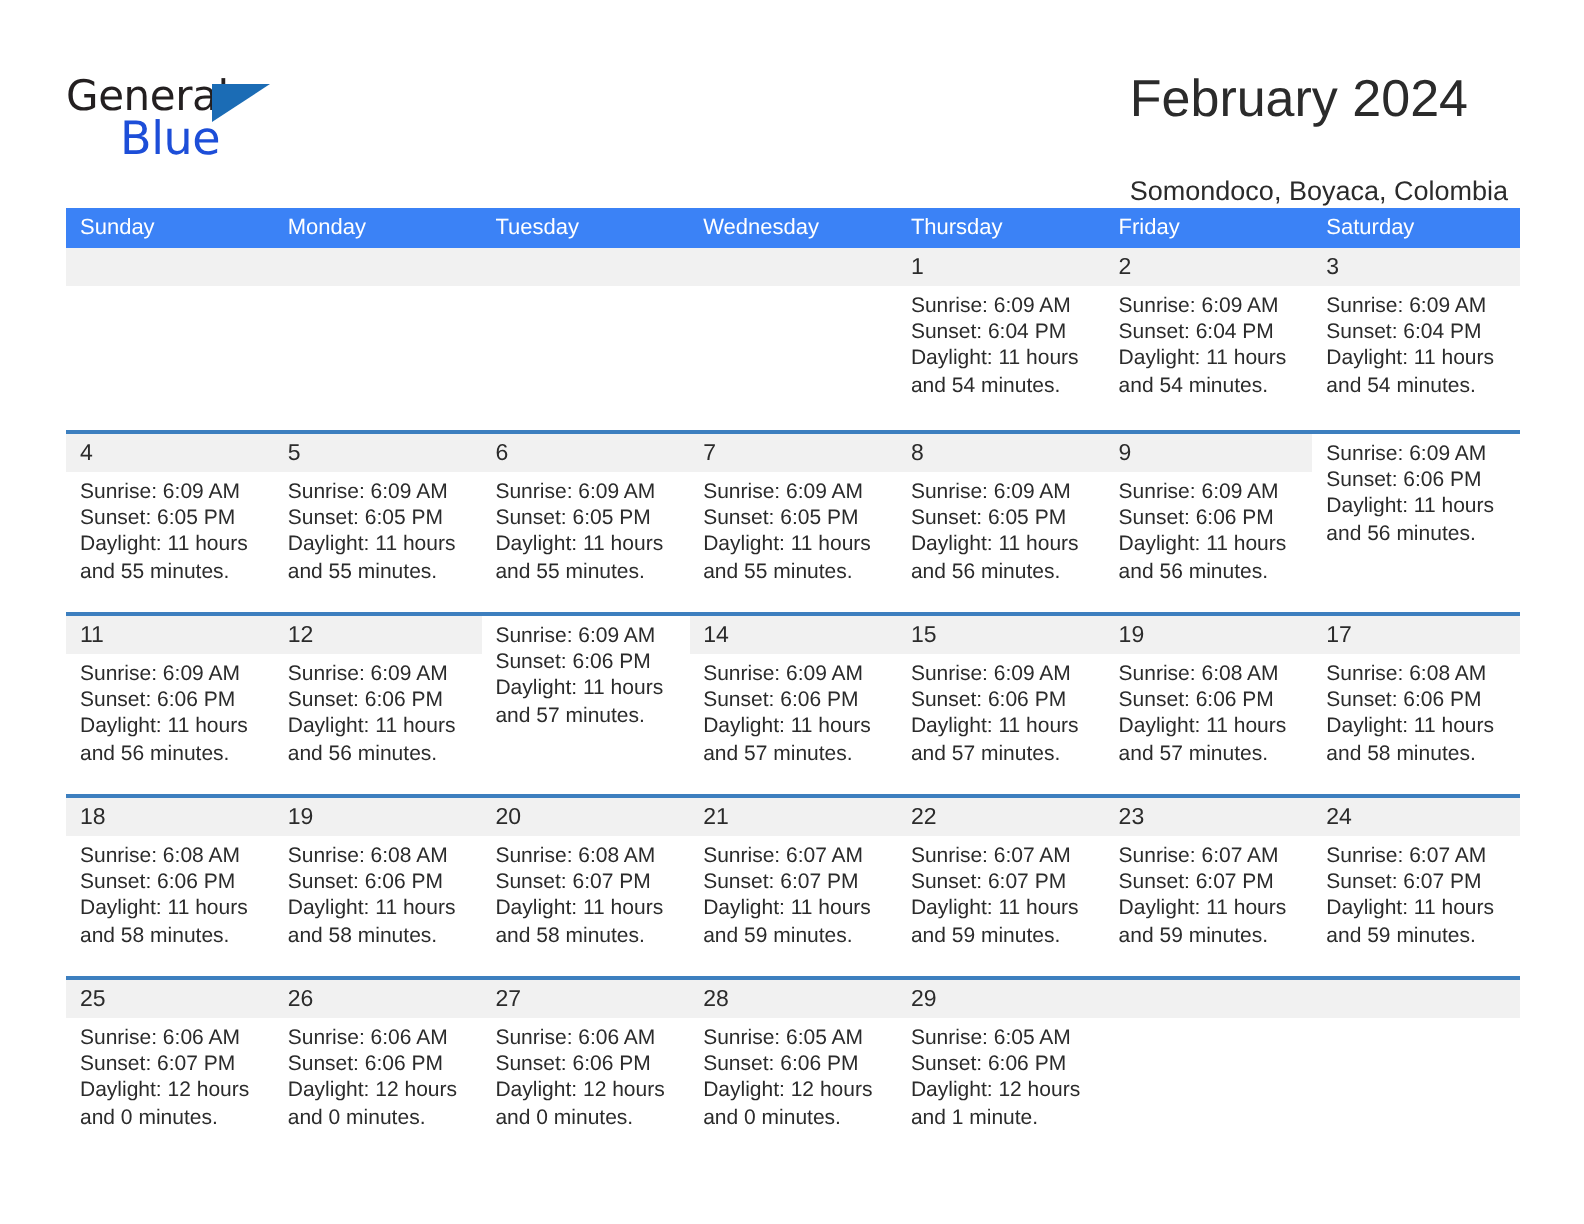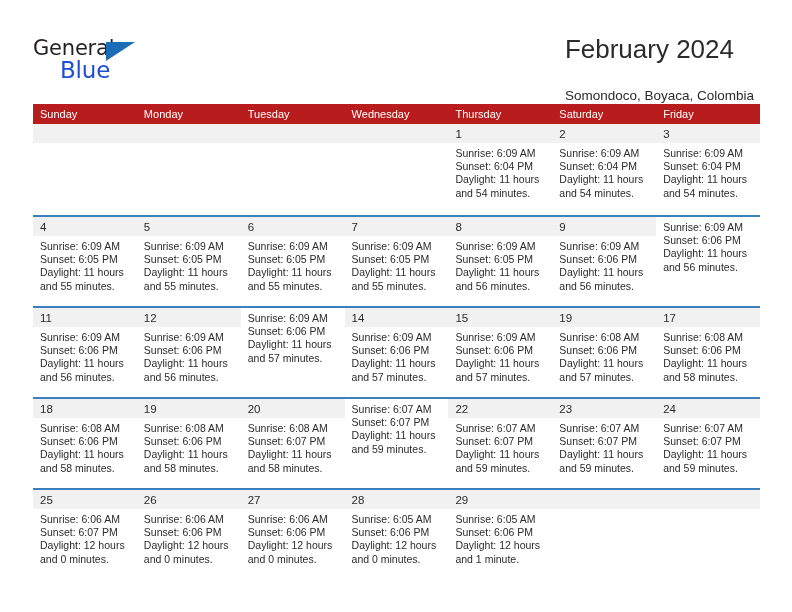--- a/index.html
+++ b/index.html
@@ -84,21 +84,21 @@
   
   .calendar {
     position: absolute;
     left: 33px;
     top: 104px;
     width: 727px;
   }
 
   .weekday-row {
     display: flex;
-    background: #b91c1c;
+    background: #3b82f6;
     height: 20px;
   }
   .weekday {
     flex: 1 1 0;
     color: #ffffff;
     font-size: 11px;
     line-height: 20px;
     padding-left: 7px;
     white-space: nowrap;
     overflow: hidden;
@@ -160,22 +160,22 @@
 
   </div>
 
   <div class="calendar">
     <div class="weekday-row" id="weekday-row">
         <div class="weekday">Sunday</div>
         <div class="weekday">Monday</div>
         <div class="weekday">Tuesday</div>
         <div class="weekday">Wednesday</div>
         <div class="weekday">Thursday</div>
+        <div class="weekday">Friday</div>
         <div class="weekday">Saturday</div>
-        <div class="weekday">Friday</div>
       </div>
     <div id="weeks-container">
         <div class="week-row">
           <div class="day-cell empty">
             <div class="day-num-band"><span class="day-num"></span></div>
           </div>
           <div class="day-cell empty">
             <div class="day-num-band"><span class="day-num"></span></div>
           </div>
           <div class="day-cell empty">
@@ -362,20 +362,21 @@
           <div class="day-cell">
             <div class="day-num-band"><span class="day-num">20</span></div>
             <div class="day-info">
               <div class="line">Sunrise: 6:08 AM</div>
               <div class="line">Sunset: 6:07 PM</div>
               <div class="line">Daylight: 11 hours</div>
               <div class="line">and 58 minutes.</div>
             </div>
           </div>
           <div class="day-cell">
+            <div class="day-num-band"><span class="day-num">21</span></div>
             <div class="day-info">
               <div class="line">Sunrise: 6:07 AM</div>
               <div class="line">Sunset: 6:07 PM</div>
               <div class="line">Daylight: 11 hours</div>
               <div class="line">and 59 minutes.</div>
             </div>
           </div>
           <div class="day-cell">
             <div class="day-num-band"><span class="day-num">22</span></div>
             <div class="day-info">

